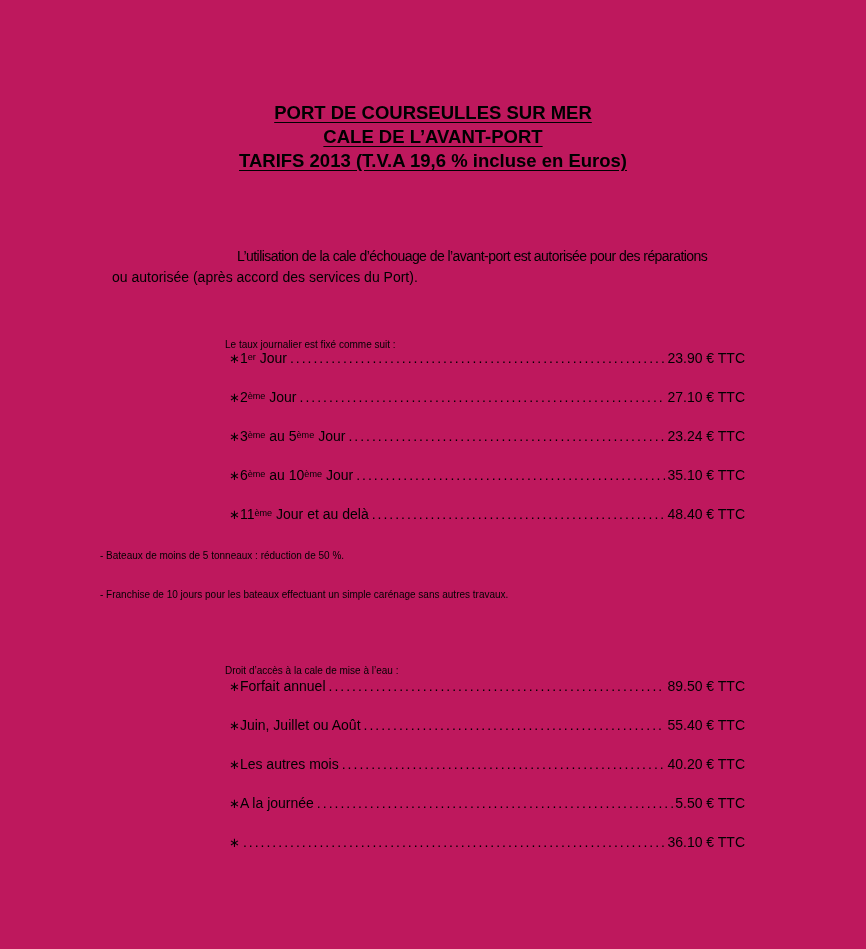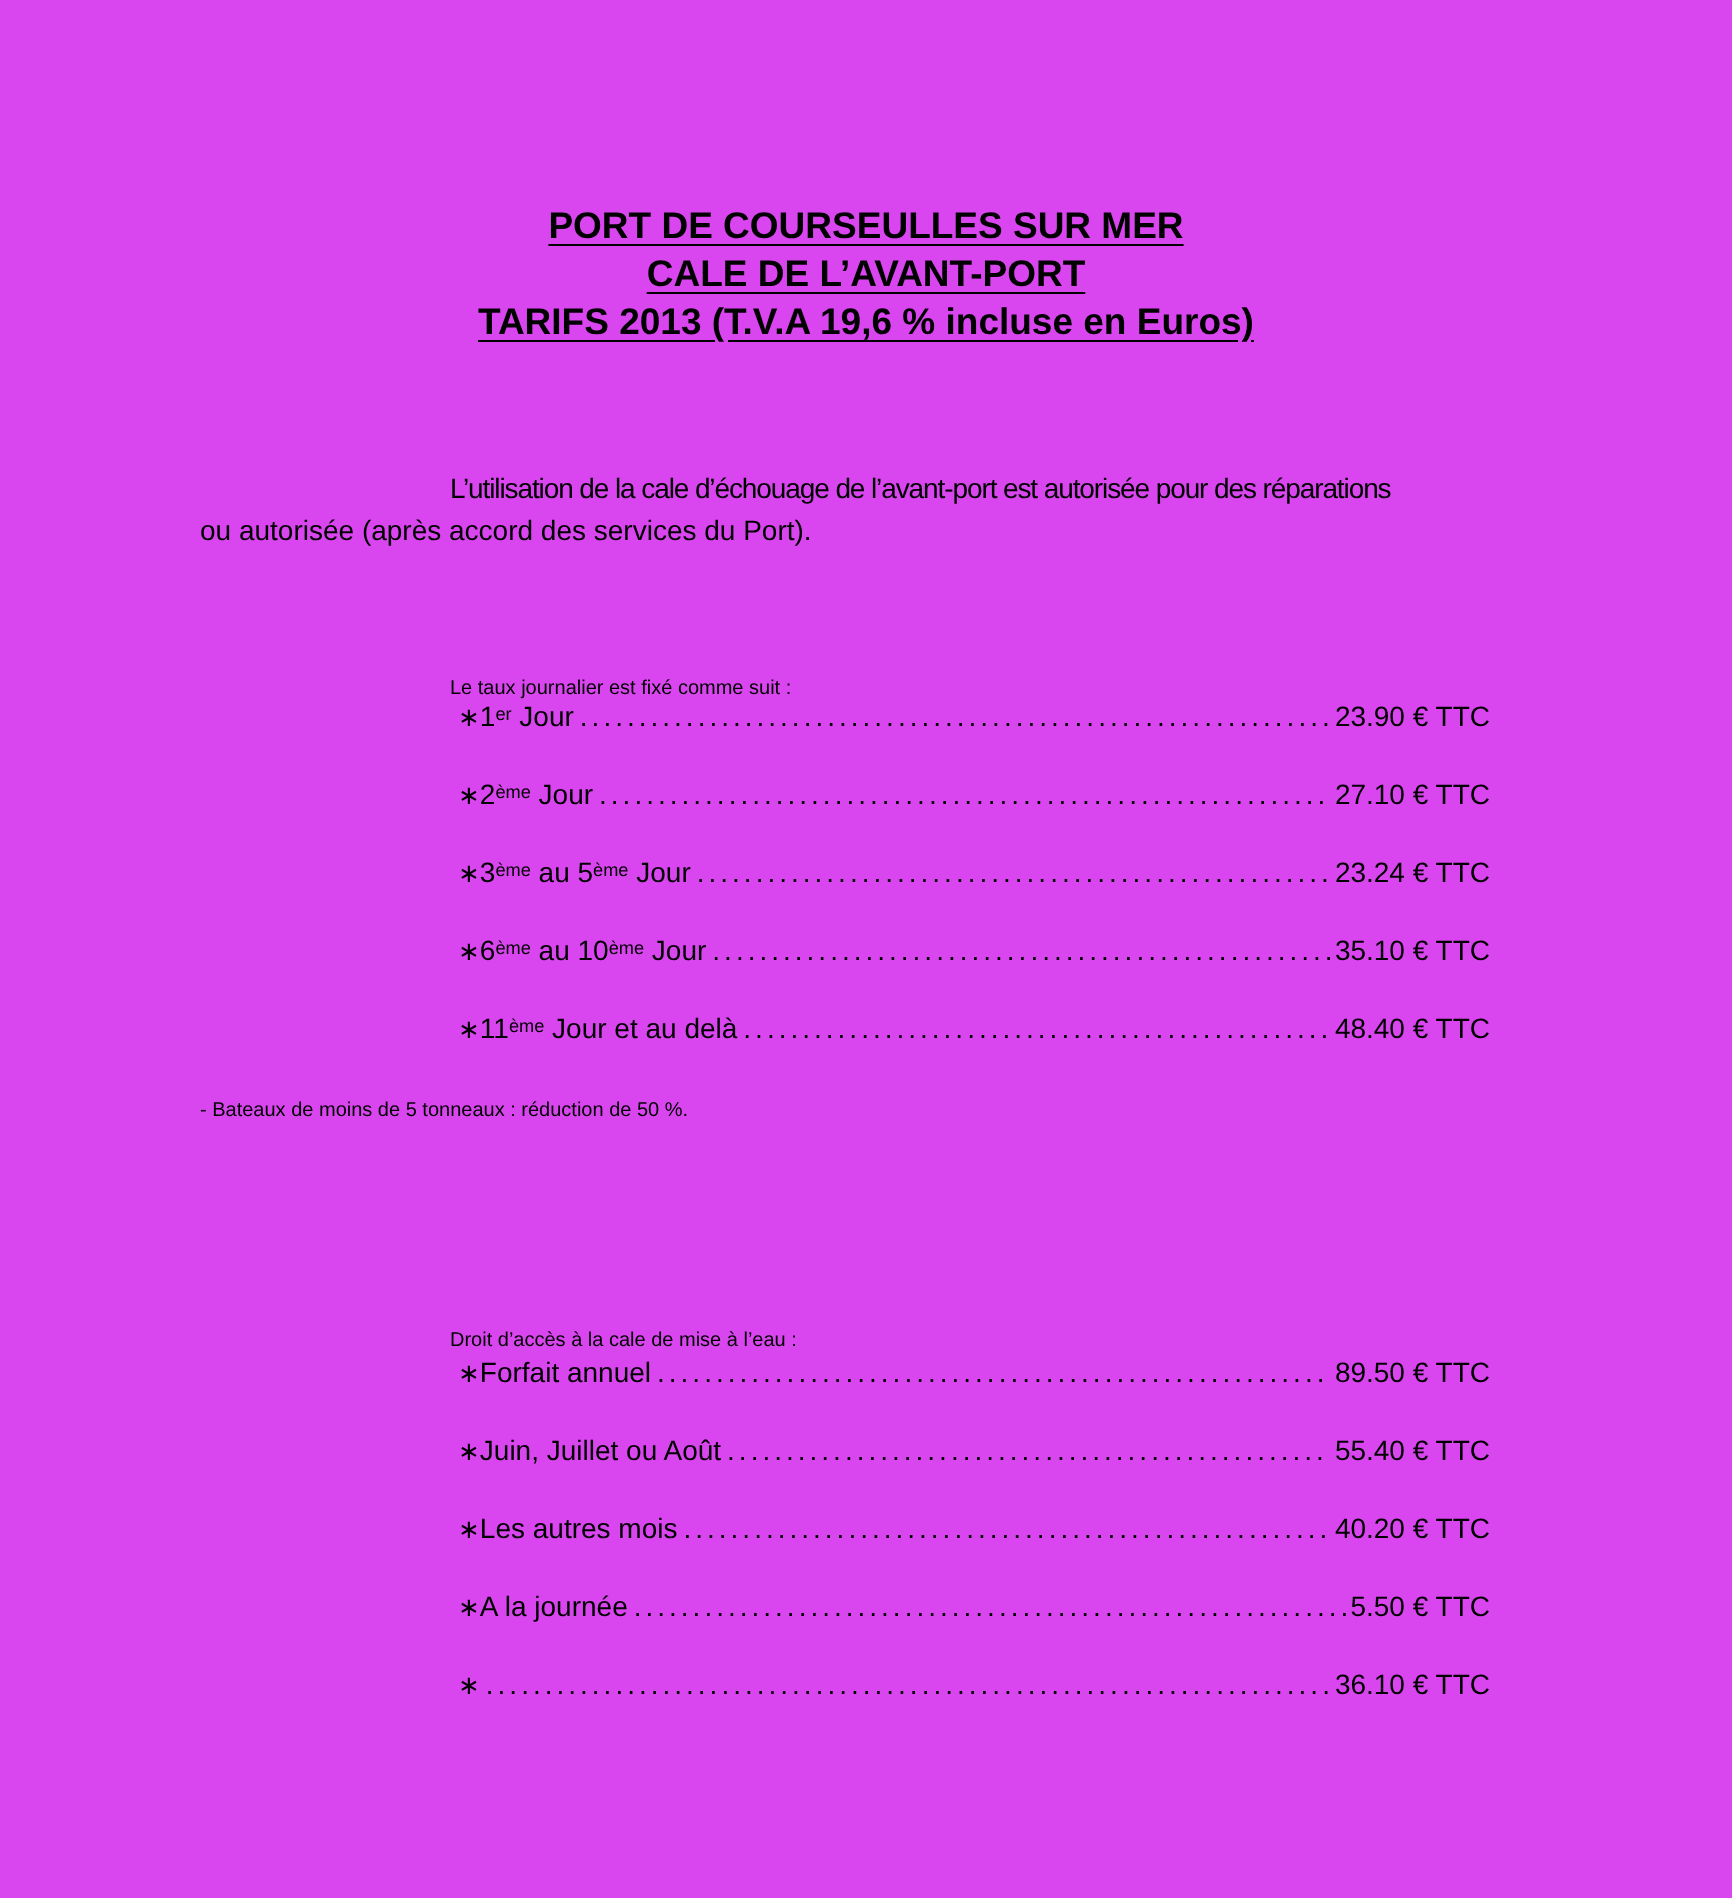--- a/index.html
+++ b/index.html
@@ -5,40 +5,40 @@
   html, body { margin: 0; padding: 0; }
   body {
     width: 866px; height: 949px;
     background: #ffffff;
     font-family: "Liberation Sans", "DejaVu Sans", sans-serif;
     color: #000000;
   }
   .page {
     position: relative;
     width: 866px; height: 949px;
-    background: #d946ef;
+    background: #be185d;
     overflow: hidden;
   }
 
   
   .title-block {
     position: absolute; top: 101px; left: 0; width: 866px;
     text-align: center;
   }
   .title-line {
     font-size: 18.5px; font-weight: bold; line-height: 24px;
     text-decoration: underline;
     text-underline-offset: 3px;
   }
 
   
   .intro {
     position: absolute; top: 234px; left: 100px; width: 680px;
     font-size: 14px; line-height: 21px;
-    margin: 0;
+    margin: 12px;
   }
   .intro-line { display: block; white-space: nowrap; }
   .intro-line.first { padding-left: 125px; letter-spacing: -0.55px; }
 
   
   .section-heading {
     position: absolute; left: 225px;
     font-size: 10px; line-height: 21px;
     text-underline-offset: 3px;
     white-space: nowrap;
@@ -136,20 +136,21 @@
       <li class="tariff-row">
         <span class="bullet">∗</span>
         <span class="item-label"><span>11</span><sup>ème</sup><span> Jour et au delà</span></span>
         <span class="dots"></span>
         <span class="price">48.40 € TTC</span>
       </li>
     </ul>
 
   <div class="notes">
     <div class="note">- Bateaux de moins de 5 tonneaux : réduction de 50 %.</div>
+    <div class="note">- Franchise de 10 jours pour les bateaux effectuant un simple carénage sans autres travaux.</div>
   </div>
 
   <div class="section-heading heading-2">Droit d’accès à la cale de mise à l’eau :</div>
 
   <ul class="tariff-list list-2">
       <li class="tariff-row">
         <span class="bullet">∗</span>
         <span class="item-label"><span>Forfait annuel</span></span>
         <span class="dots"></span>
         <span class="price">89.50 € TTC</span>

